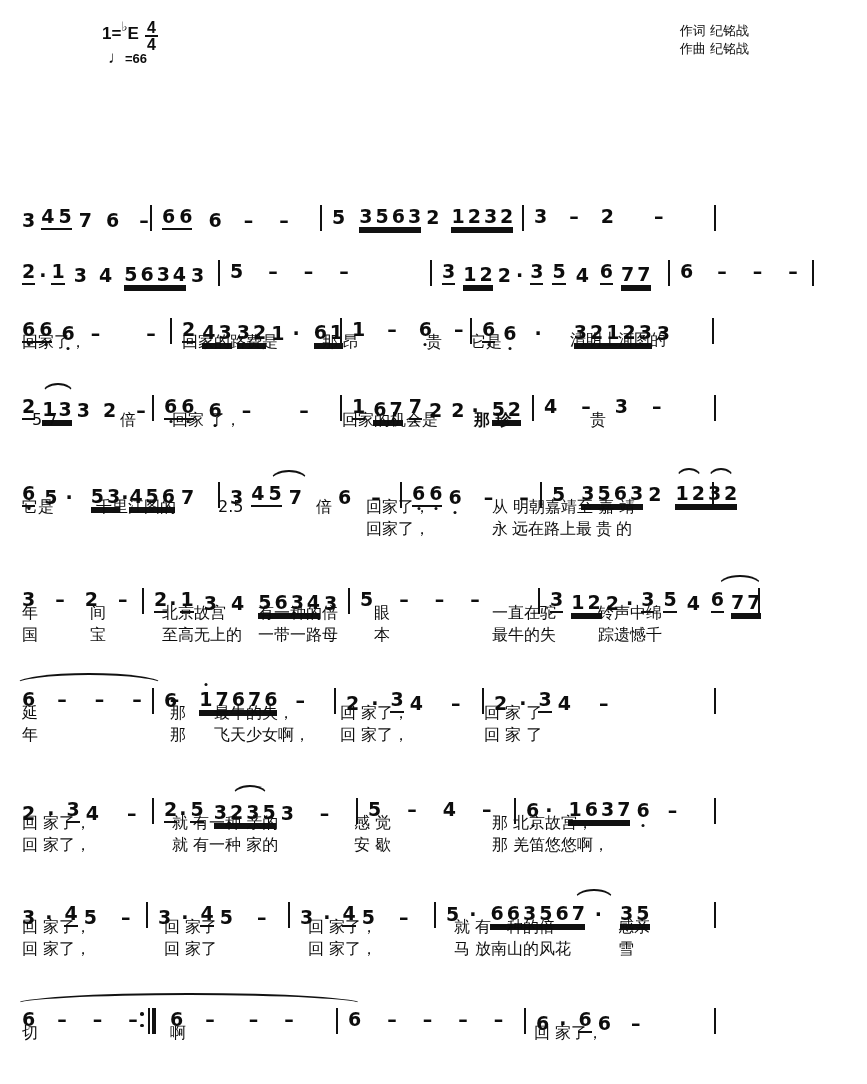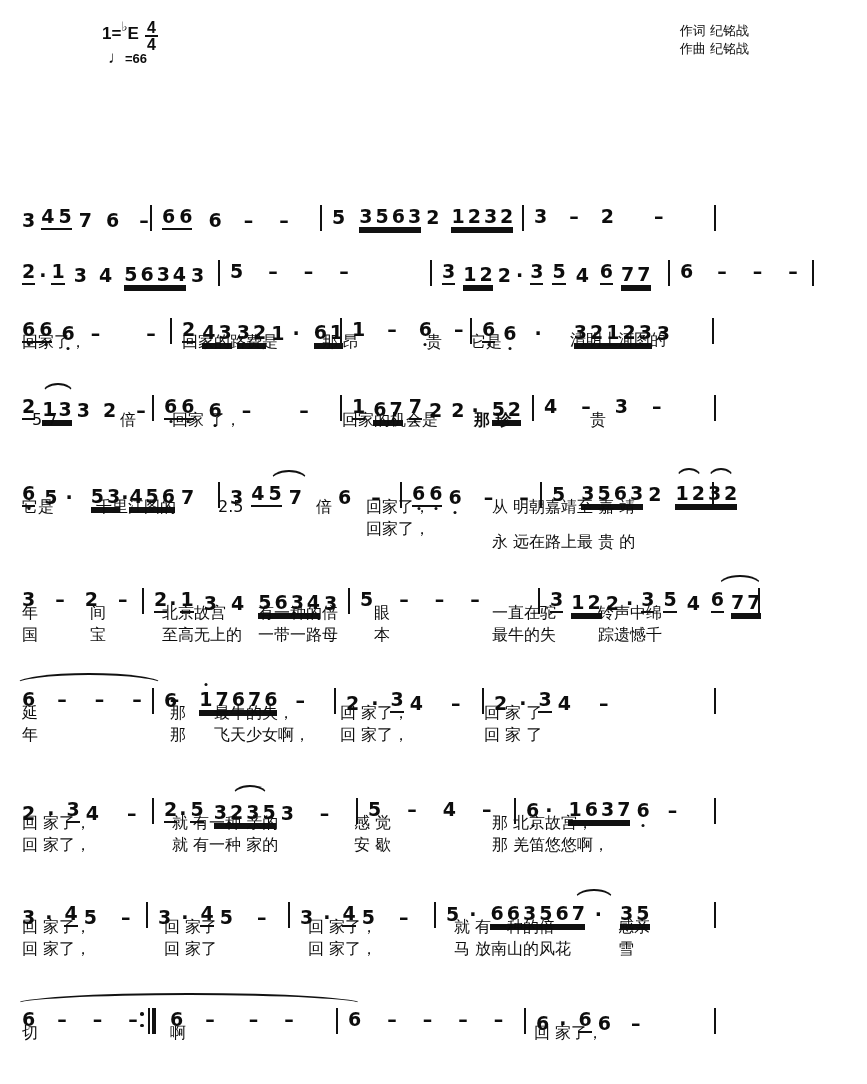--- a/index.html
+++ b/index.html
@@ -549,21 +549,21 @@
           </span>
         </div>
         <div class="vbar" style="left: 712px; top: -2px;"></div>
         <div class="lrow" style="left: 22px; top: 13px;">它是</div>
         <div class="lrow" style="left: 96px; top: 13px;">千里江图的</div>
         <div class="lrow" style="left: 218px; top: 13px;">2.5</div>
         <div class="lrow" style="left: 316px; top: 13px;">倍</div>
         <div class="lrow" style="left: 366px; top: 13px;">回家了，</div>
         <div class="lrow" style="left: 492px; top: 13px;">从 明朝嘉靖至 嘉 靖</div>
         <div class="lrow" style="left: 366px; top: 35px;">回家了，</div>
-        <div class="lrow" style="left: 492px; top: 48px;">永 远在路上最 贵 的</div>
+        <div class="lrow" style="left: 492px; top: 35px; font-family: Liberation Serif, serif;">永 远在路上最 贵 的</div>
       </div>
       <div class="line" style="top: 568px;">
         <div class="nrow" style="left: 22px; top: 0px; display: flex; align-items: flex-end;">
           <span style="display: inline-flex; align-items: flex-end; margin-left: 0px;">
             <span class="note-cell">3</span>
           </span>
           <span style="display: inline-flex; align-items: flex-end; margin-left: 20px;">
             <span class="note-cell">–</span>
           </span>
           <span style="display: inline-flex; align-items: flex-end; margin-left: 20px;">

